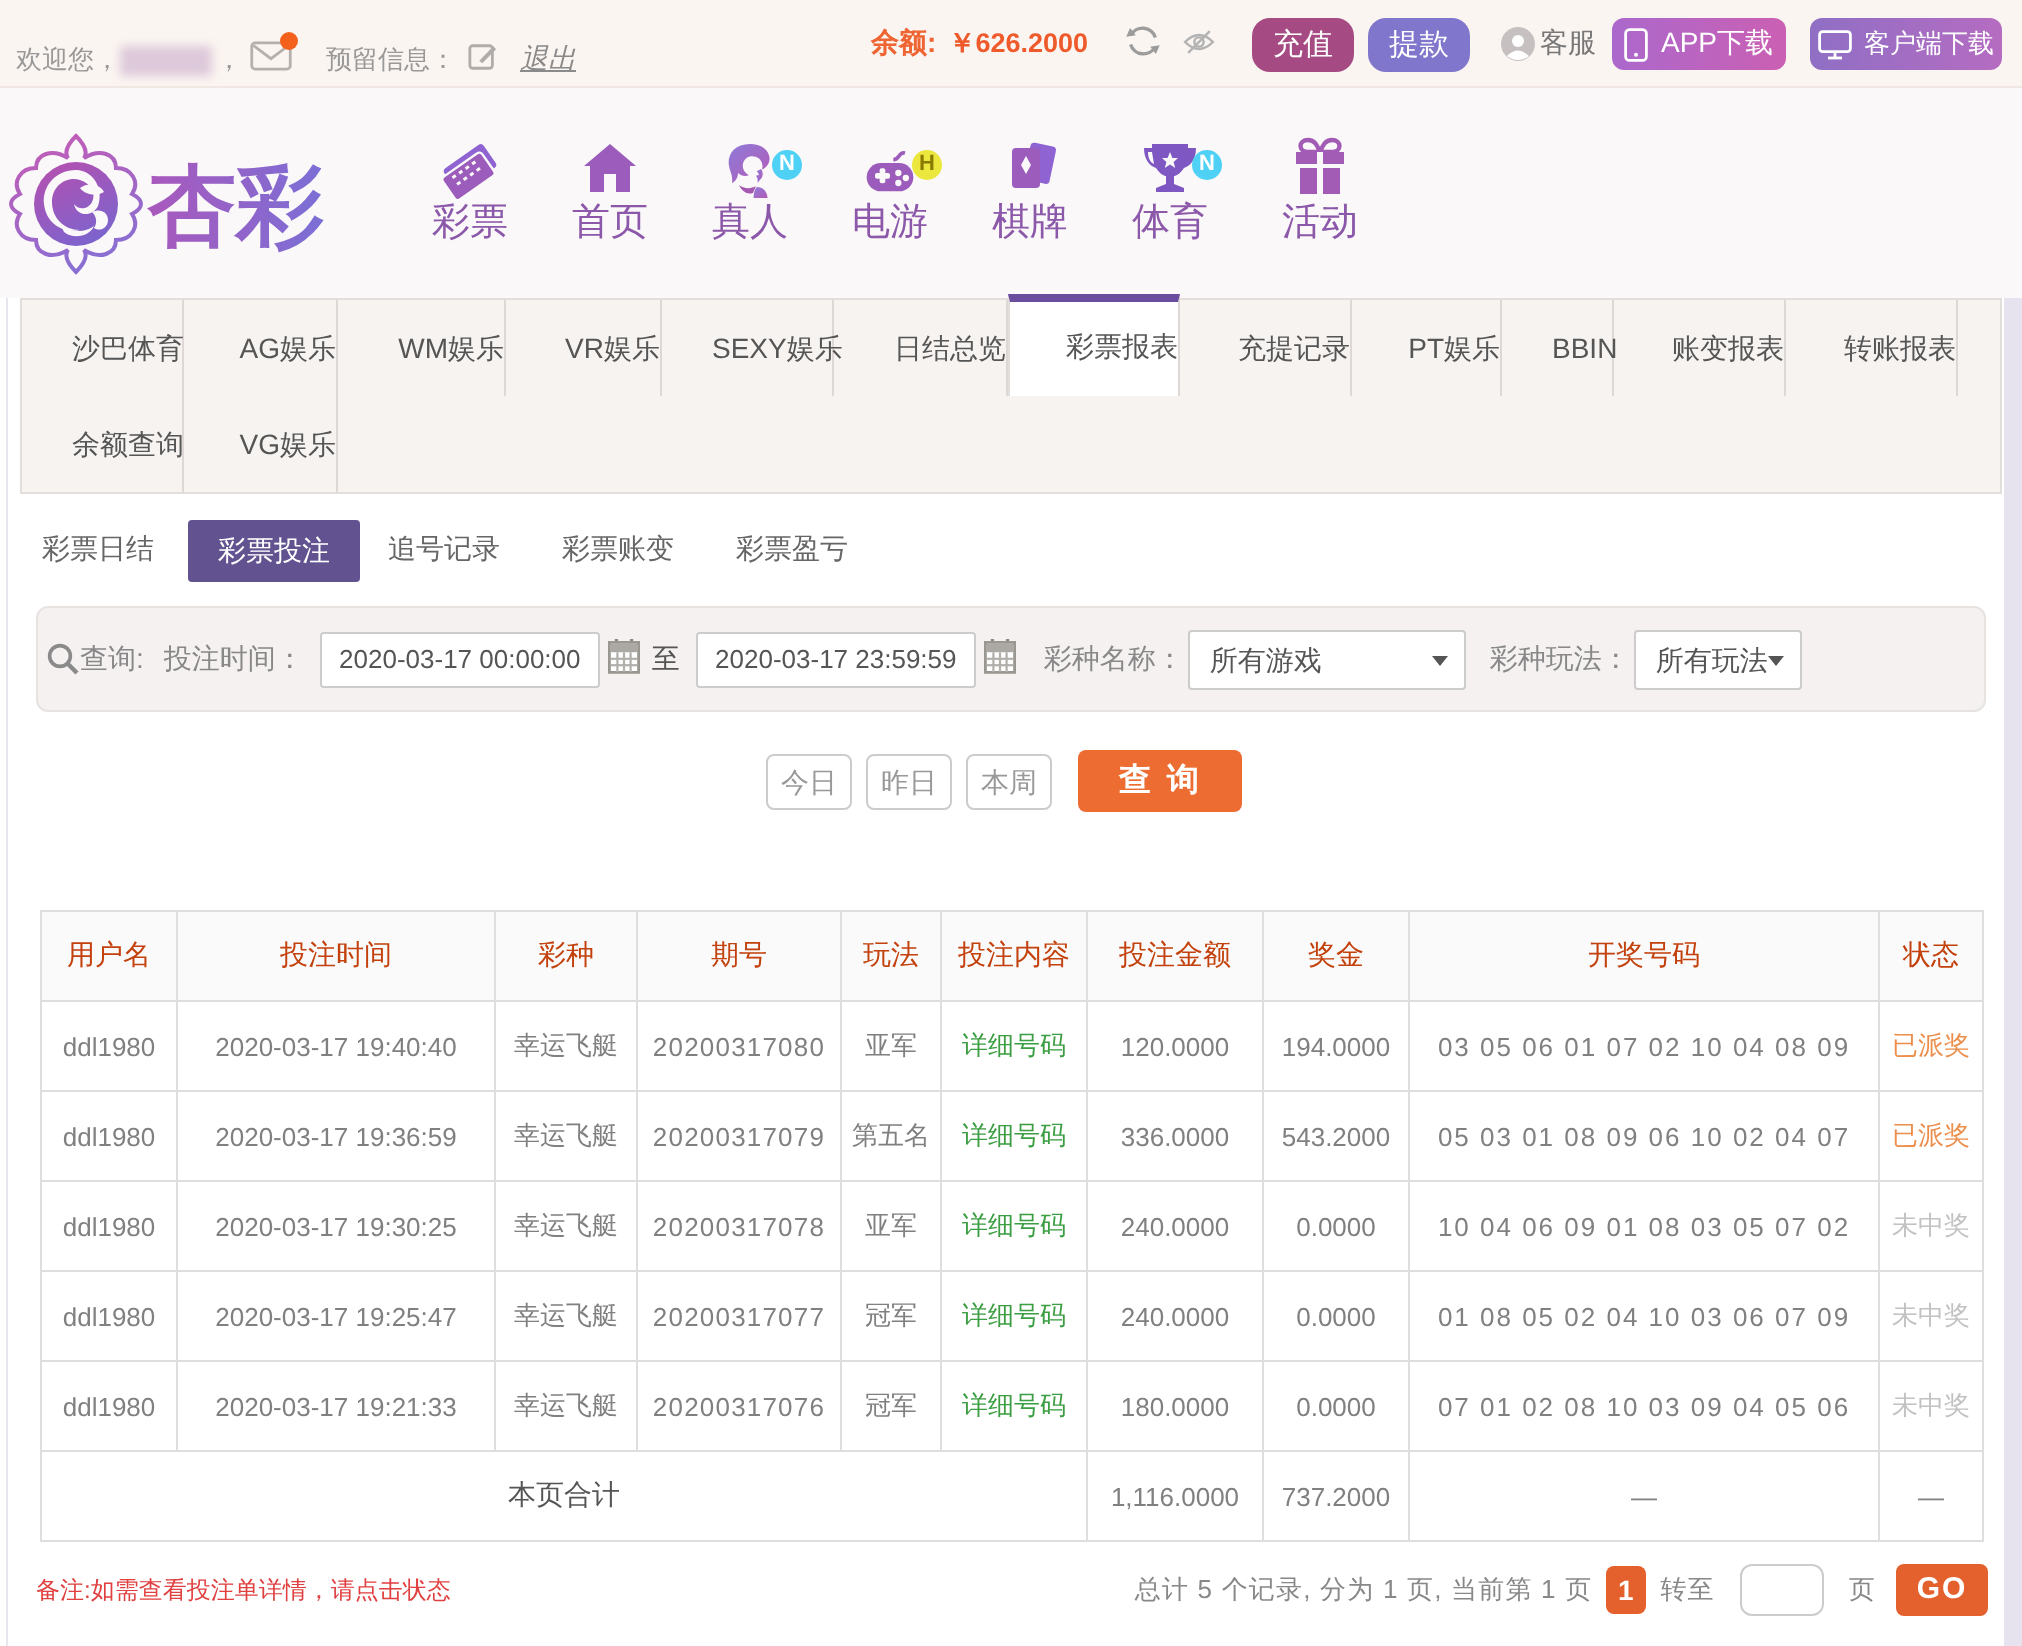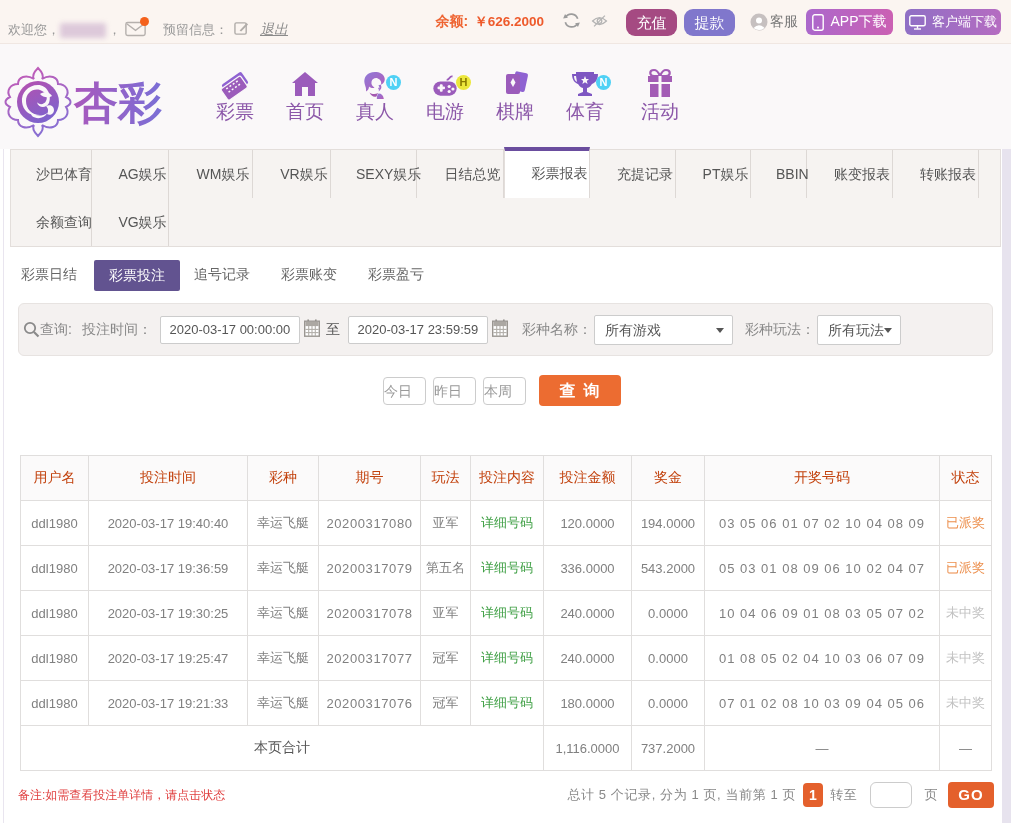--- a/index.html
+++ b/index.html
@@ -3,21 +3,21 @@
 <meta charset="utf-8">
 <style>
 * { box-sizing: border-box; margin:0; padding:0; }
 html,body { width:1011px; height:823px; }
 body { font-family:"Liberation Sans",sans-serif; background:#fff; position:relative; overflow:hidden; }
 .vline-l { position:absolute; left:3px; top:149px; bottom:0; width:1px; background:#e9e5ef; }
 .vline-r { position:absolute; left:1002px; top:149px; bottom:0; width:9px; background:#e7e3ee; }
 
 
 .topbar { height:44px; background:#fbf5f1; border-bottom:1px solid #f0e7e2; position:relative; font-size:13px; color:#999; }
-.tb-left { position:absolute; left:8px; top:0; height:60px; display:flex; align-items:center; }
+.tb-left { position:absolute; left:8px; top:0; height:60px; display:flex; align-items:center;font-family:Liberation Serif, serif; }
 .blurname { width:46px; height:15px; background:#ddc9da; border-radius:2px; filter:blur(2.5px); margin:0 2px 0 0; }
 .ico { display:inline-block; vertical-align:middle; }
 .env { position:relative; margin:0 0 0 4px; }
 .env .dot { position:absolute; right:-3px; top:-4px; width:9px; height:9px; border-radius:50%; background:#f4611c; }
 .editic { margin:0 0 0 6px; }
 .logout { font-style:italic; text-decoration:underline; color:#8a8a8a; margin-left:11px; font-size:14px; }
 .tb-right { position:absolute; right:10px; top:0; height:44px; display:flex; align-items:center; }
 .bal-l { color:#ee6432; font-size:14px; font-weight:bold; white-space:nowrap; }
 .bal-v { color:#ee5a2b; font-size:13.5px; font-weight:bold; margin-left:6px; white-space:nowrap; }
 .refr { margin-left:18px; }
@@ -37,39 +37,39 @@
 .nav .it { width:70px; text-align:center; position:relative; color:#8c58a9; font-size:19px; }
 .nav .it .icw { height:36px; margin-top:20px; position:relative; display:flex; align-items:flex-end; justify-content:center; }
 .nav .it .lb { margin-top:2px; line-height:20px; }
 .badge { position:absolute; top:11px; right:9px; width:15px; height:15px; border-radius:50%; font-size:11px; font-weight:bold; line-height:15px; text-align:center; }
 .bN { background:#4fd1f5; color:#fff; }
 .bH { background:#ece73c; color:#8a7a00; }
 
 
 .tabwrap { margin:0 10px 0 10px; width:991px; background:#f6f3f1; border:1px solid #e3dedb; position:relative; }
 .trow { height:48px; white-space:nowrap; }
-.tab { display:inline-block; height:48px; line-height:48px; text-align:center; color:#555; font-size:14px; border-right:1px solid #ddd8d5; vertical-align:top;padding-left:25px; }
+.tab { display:inline-block; height:48px; line-height:48px; text-align:right; color:#555; font-size:14px; border-right:1px solid #ddd8d5; vertical-align:top;padding-left:25px; }
 .tab.active { background:#fff; border-top:4px solid #6a4d9e; position:relative; margin-top:-3px; height:51px; line-height:45px; z-index:2; border-left:1px solid #e3dedb; }
 
 
 .subtabs { height:56px; display:flex; align-items:center; padding-left:21px; }
 .subtabs .st { color:#666; font-size:14px; margin-right:31px; }
 .subtabs .st.active { background:#625390; color:#fff; padding:7px 15px 6px; border-radius:2px; margin-left:-14px; margin-right:14px; }
 
 
 .querybox { margin-left:18px; width:975px; height:53px; background:#f4f1f0; border:1px solid #e7e3e1; border-radius:6px; display:flex; align-items:center; padding-left:4px; font-size:14px; color:#888; }
 .querybox .lbl { margin:0 2px; }
 .qinput { width:140px; height:28px; border:1px solid #ccc; border-radius:2px; background:#fff; font-size:13px; color:#555; text-align:center; line-height:26px; font-family:"Liberation Sans",sans-serif; }
 .calbtn { margin:0 4px; }
 .qselect { height:30px; border:1px solid #ccc; border-radius:2px; background:#fff; font-size:14px; color:#555; position:relative; line-height:28px; padding-left:10px; }
 .qselect .arr { position:absolute; right:8px; top:12px; width:0; height:0; border-left:4px solid transparent; border-right:4px solid transparent; border-top:5px solid #555; }
 
 
 .btnrow { margin-top:19px; height:31px; display:flex; justify-content:center; align-items:center; margin-left:-11px; }
-.wbtn { width:43px; height:28px; line-height:26px; background:#fff; border:1px solid #ccc; border-radius:4px; color:#999; font-size:14px; margin:0 3.5px; }
+.wbtn { width:43px; height:28px; line-height:26px; text-align:center; background:#fff; border:1px solid #ccc; border-radius:4px; color:#999; font-size:14px; margin:0 3.5px; }
 .obtn { width:82px; height:31px; line-height:31px; text-align:center; background:#ec6c31; border-radius:4px; color:#fff; font-size:16px; font-weight:bold; letter-spacing:8px; padding-left:8px; margin-left:9px; }
 
 
 table { border-collapse:collapse; margin:49px 0 0 20px; width:971px; table-layout:fixed; }
 th,td { border:1px solid #e0dedd; height:45px; text-align:center; overflow:hidden; }
 th { background:#fbfafa; color:#c2410c; font-size:14px; font-weight:normal; }
 td { color:#808080; font-size:13px; }
 td:nth-child(9) { letter-spacing:1px; }
 tr.dr td:nth-child(4) { letter-spacing:0.6px; }
 td.green { color:#3c9e42; }

